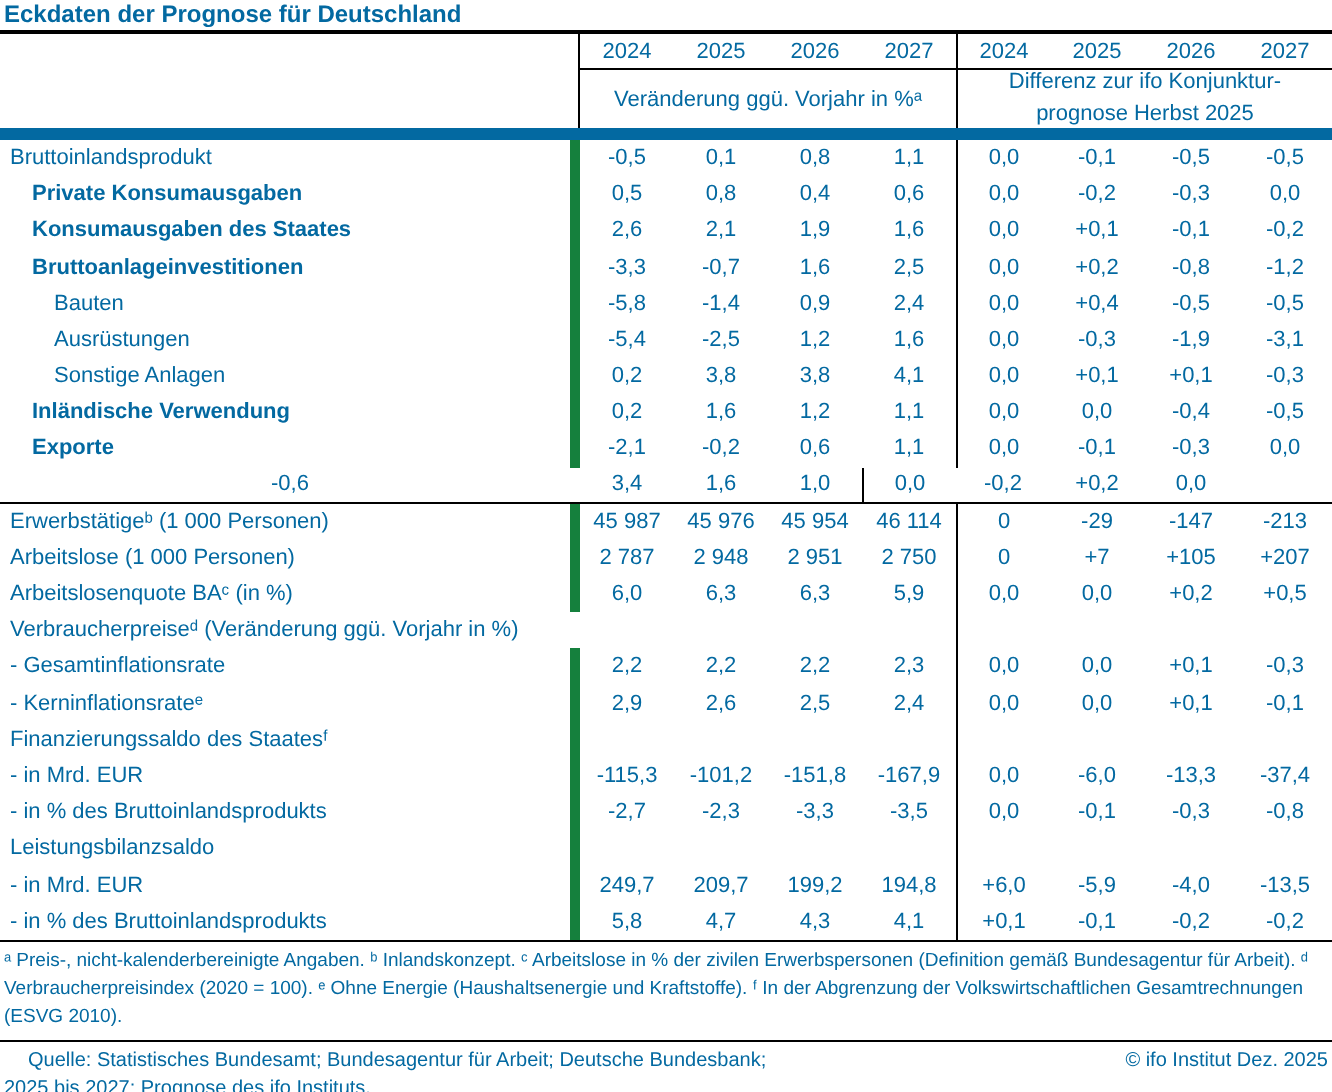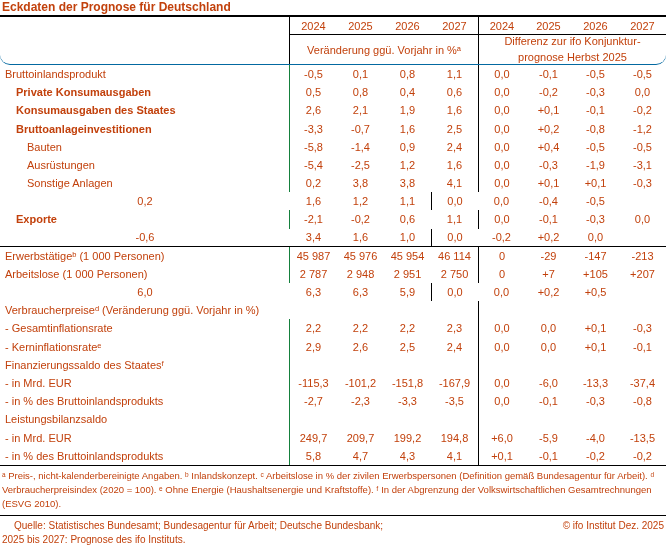--- a/index.html
+++ b/index.html
@@ -1,30 +1,29 @@
 <!DOCTYPE html>
 <html><head>
 <meta charset="utf-8">
 <style>
   html, body { margin:0; padding:0; background:#fff; }
   .page {
-    width:666px; height:546px; background:#fff; color:#c2410c;
+    width:666px; height:546px; background:#fff; color:#0369a1;
     font-family:"Liberation Sans","DejaVu Sans",sans-serif;
     overflow:hidden; box-sizing:border-box;
   }
   .title {
     font-size:12px; font-weight:bold; line-height:12px;
     padding:1px 2px 2px 2px; border-bottom:2px solid #000;
   }
   .header-grid {
     display:grid;
     grid-template-columns:290px repeat(8,47px);
     grid-template-rows:18px 29px;
-    border-bottom:1px solid #0369a1;
-    border-radius:10px;
+    border-bottom:6px solid #0369a1;
   }
   .h-spacer { grid-row:1/3; grid-column:1; border-right:1px solid #000; }
   .h-year {
     grid-row:1; font-size:11px; display:flex; align-items:center;
     justify-content:center; border-bottom:1px solid #000; box-sizing:border-box;
   }
   .h-sub-left {
     grid-row:2; grid-column:2/6; font-size:11px;
     display:flex; align-items:center; justify-content:center;
   }
@@ -38,21 +37,21 @@
   .row {
     display:grid;
     grid-template-columns:290px repeat(8,47px);
     height:18.18px; box-sizing:border-box;
   }
   .row.sep-after { border-bottom:1px solid #000; }
   .cell {
     font-size:11px; display:flex; align-items:center;
     box-sizing:border-box; overflow:visible; white-space:nowrap;
   }
-  .cell.label { padding-left:5px; border-right:1px solid #15803d; }
+  .cell.label { padding-left:5px; border-right:5px solid #15803d; }
   .cell.label.ind1 { padding-left:16px;font-weight:bold; }
   .cell.label.ind2 { padding-left:27px; }
   .cell.label.nosep { border-right:none; }
   .cell.val { justify-content:center; }
   .footnotes {
     font-size:9.5px; line-height:14.2px; padding:3px 3px 4px 2px;
     border-bottom:1px solid #000;
   }
   .source-block { padding:3px 2px 0 2px; font-size:10px; line-height:14px; }
   .source-row { display:flex; justify-content:space-between;margin-left:12px; }
@@ -152,20 +151,21 @@
         <div class="cell val">0,2</div>
         <div class="cell val">3,8</div>
         <div class="cell val">3,8</div>
         <div class="cell val">4,1</div>
         <div class="cell val group-divider">0,0</div>
         <div class="cell val">+0,1</div>
         <div class="cell val">+0,1</div>
         <div class="cell val">-0,3</div>
       </div>
       <div class="row">
+        <div class="cell label ind1">Inländische Verwendung</div>
         <div class="cell val">0,2</div>
         <div class="cell val">1,6</div>
         <div class="cell val">1,2</div>
         <div class="cell val">1,1</div>
         <div class="cell val group-divider">0,0</div>
         <div class="cell val">0,0</div>
         <div class="cell val">-0,4</div>
         <div class="cell val">-0,5</div>
       </div>
       <div class="row">
@@ -205,20 +205,21 @@
         <div class="cell val">2 787</div>
         <div class="cell val">2 948</div>
         <div class="cell val">2 951</div>
         <div class="cell val">2 750</div>
         <div class="cell val group-divider">0</div>
         <div class="cell val">+7</div>
         <div class="cell val">+105</div>
         <div class="cell val">+207</div>
       </div>
       <div class="row">
+        <div class="cell label ind0">Arbeitslosenquote BAᶜ (in %)</div>
         <div class="cell val">6,0</div>
         <div class="cell val">6,3</div>
         <div class="cell val">6,3</div>
         <div class="cell val">5,9</div>
         <div class="cell val group-divider">0,0</div>
         <div class="cell val">0,0</div>
         <div class="cell val">+0,2</div>
         <div class="cell val">+0,5</div>
       </div>
       <div class="row">

